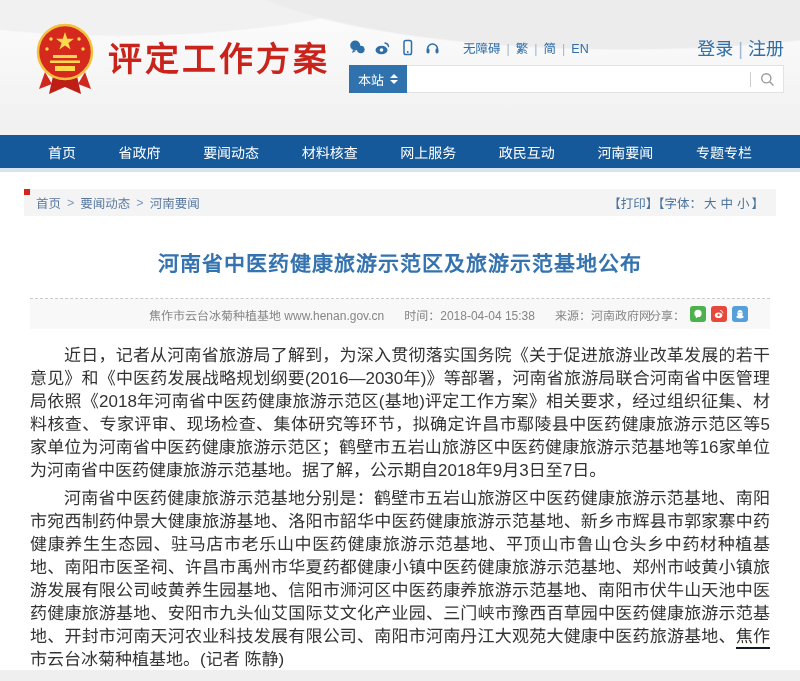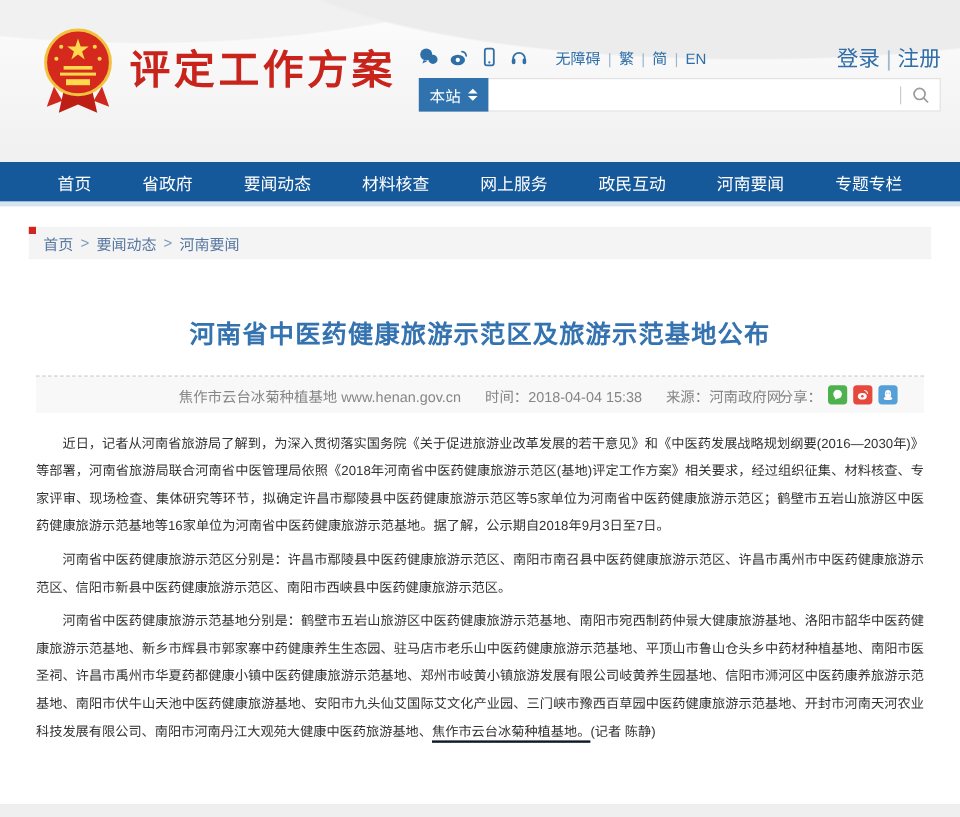--- a/index.html
+++ b/index.html
@@ -58,34 +58,34 @@
     padding:0 12px; position:relative; font-size:12.5px; color:#5878a0; }
   .crumb-bar::before { content:""; position:absolute; left:0; top:0; width:6px; height:6px; background:#d2251d; }
   .crumb-bar .c-sep { margin:0 6px; color:#7d9bbd; }
   .crumb-bar a { color:#5878a0; text-decoration:none; cursor:pointer; }
   .crumb-tools { margin-left:auto; color:#4c739c; font-size:12.5px; white-space:nowrap; }
   .crumb-tools span { cursor:pointer; }
   .crumb-tools .fs { margin:0 2px; }
 
   
   .article { padding:0 30px; }
-  .art-title { margin-top:46px; text-align:center; font-size:21px; font-weight:bold;
+  .art-title { margin-top:31px; text-align:center; font-size:21px; font-weight:bold;
     color:#3473af; letter-spacing:1px; }
   .dashed-sep { margin-top:21px; border-top:1px dashed #c9c9c9; }
   .meta-bar { height:30px; background:#f8f8f8; display:flex; align-items:center;
     font-size:12px; color:#868686; position:relative; justify-content:center; }
   .meta-bar .m { margin:0 10px; white-space:nowrap; }
   .share-box { position:absolute; right:22px; display:flex; align-items:flex-start; gap:5px; }
   .share-ic { width:16px; height:16px; border-radius:3px; display:inline-flex; align-items:center;
     justify-content:center; cursor:pointer; }
   .share-ic.green { background:#4db14d; }
   .share-ic.red   { background:#e6493c; }
   .share-ic.blue  { background:#56a0d9; }
 
-  .art-body { margin-top:15px; font-size:11px; line-height:23px; color:#333; text-align:justify; }
+  .art-body { margin-top:15px; font-size:17px; line-height:23px; color:#333; text-align:justify; }
   .art-body p { text-indent:2em; margin-bottom:5px; }
   .hl { border-bottom:2px solid #0f172a; padding-bottom:1px; }
 
   .footer-strip { position:absolute; bottom:0; left:0; width:100%; height:11px; background:#efefef; }
 </style>
 </head>
 <body>
 
 <div class="page">
 
@@ -174,20 +174,21 @@
     <a>专题专栏</a>
   </nav>
   <div class="nav-substrip"></div>
 
   <div class="crumb-bar">
     <a>首页</a>
     <span class="c-sep">&gt;</span>
     <a>要闻动态</a>
     <span class="c-sep">&gt;</span>
     <a>河南要闻</a>
+    <span class="crumb-tools"><span>【打印】</span><span>【字体：</span><span class="fs">大</span><span class="fs">中</span><span class="fs">小</span><span>】</span></span>
   </div>
 
   <main class="article">
     <h1 class="art-title">河南省中医药健康旅游示范区及旅游示范基地公布</h1>
     <div class="dashed-sep"></div>
 
     <div class="meta-bar">
       <span class="m">焦作市云台冰菊种植基地 www.henan.gov.cn</span>
       <span class="m">时间：2018-04-04 15:38</span>
       <span class="m">来源：河南政府网</span>
@@ -212,20 +213,19 @@
               <ellipse cx="5" cy="8" rx="3.6" ry="1.4" fill="#fff"></ellipse>
               <circle cx="4" cy="3.6" r="0.5" fill="#56a0d9"></circle>
               <circle cx="6" cy="3.6" r="0.5" fill="#56a0d9"></circle>
             </svg>
         </span>
       </span>
     </div>
 
     <div class="art-body">
       <p>近日，记者从河南省旅游局了解到，为深入贯彻落实国务院《关于促进旅游业改革发展的若干意见》和《中医药发展战略规划纲要(2016—2030年)》等部署，河南省旅游局联合河南省中医管理局依照《2018年河南省中医药健康旅游示范区(基地)评定工作方案》相关要求，经过组织征集、材料核查、专家评审、现场检查、集体研究等环节，拟确定许昌市鄢陵县中医药健康旅游示范区等5家单位为河南省中医药健康旅游示范区；鹤壁市五岩山旅游区中医药健康旅游示范基地等16家单位为河南省中医药健康旅游示范基地。据了解，公示期自2018年9月3日至7日。</p>
-      <p>河南省中医药健康旅游示范区分别是：许昌市鄢陵县中医药健康旅游示范区、南阳市南召县中医药健康旅游示范区、许昌市禹州市中医药健康旅游示范区、信阳市新县中医药健康旅游示范区、南阳市西峡县中医药健康旅游示范区。</p>
       <p><span>河南省中医药健康旅游示范基地分别是：鹤壁市五岩山旅游区中医药健康旅游示范基地、南阳市宛西制药仲景大健康旅游基地、洛阳市韶华中医药健康旅游示范基地、新乡市辉县市郭家寨中药健康养生生态园、驻马店市老乐山中医药健康旅游示范基地、平顶山市鲁山仓头乡中药材种植基地、南阳市医圣祠、许昌市禹州市华夏药都健康小镇中医药健康旅游示范基地、郑州市岐黄小镇旅游发展有限公司岐黄养生园基地、信阳市浉河区中医药康养旅游示范基地、南阳市伏牛山天池中医药健康旅游基地、安阳市九头仙艾国际艾文化产业园、三门峡市豫西百草园中医药健康旅游示范基地、开封市河南天河农业科技发展有限公司、南阳市河南丹江大观苑大健康中医药旅游基地、</span><span class="hl">焦作市云台冰菊种植基地。</span><span>(记者 陈静)</span></p>
     </div>
 
   </main>
 
   <div class="footer-strip"></div>
 </div>
 
 </body></html>

